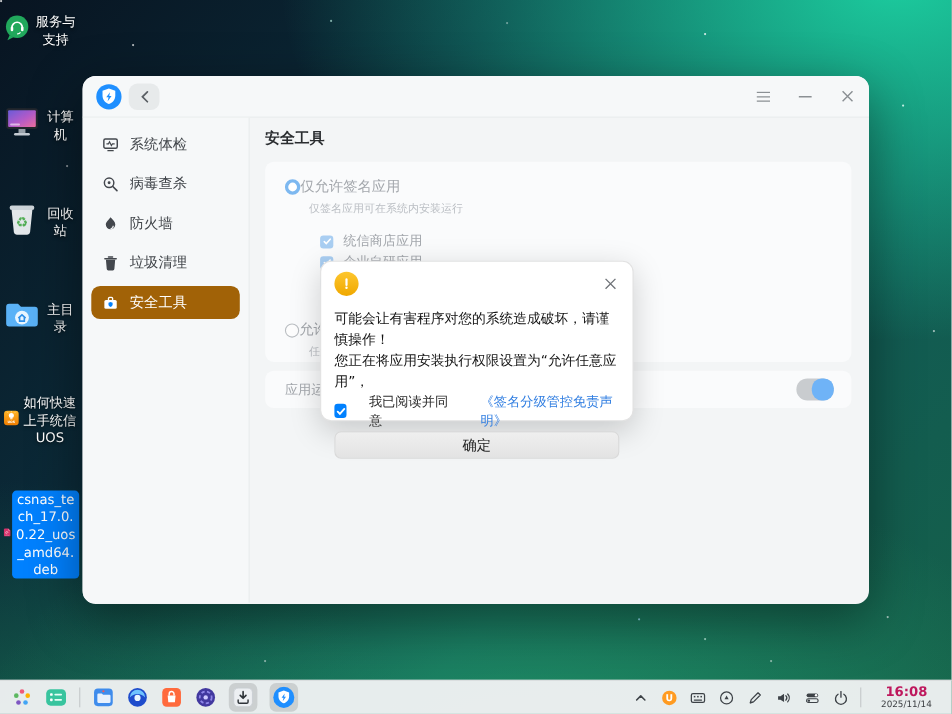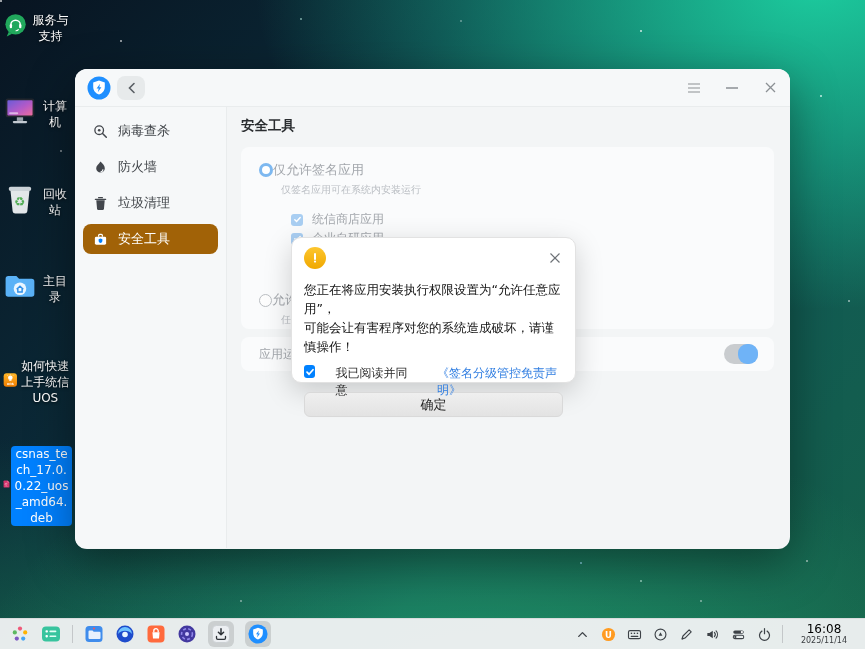--- a/index.html
+++ b/index.html
@@ -63,21 +63,21 @@
   .knob{position:absolute;right:0;top:0;width:20px;height:20px;border-radius:9px;background:#6fb3f7;}
   
   .dialog{position:absolute;left:291px;top:237px;width:285px;height:146px;background:#fff;
     border:1px solid #e2e2e2;border-radius:10px;box-shadow:0 8px 28px rgba(0,0,0,.18);
     box-sizing:border-box;padding:9px 12px;z-index:10;}
   .dlg-head{display:flex;align-items:flex-start;justify-content:space-between;height:24px;}
   .warnicon{width:22px;height:22px;border-radius:50%;
     background:linear-gradient(#fdc62e,#f0a800);display:flex;align-items:center;justify-content:center;}
   .dlg-close{width:14px;height:14px;margin-top:2px;cursor:pointer;color:#6e7277;}
   .dlg-msg{margin-top:9px;font-size:12.5px;line-height:19px;color:#141414;font-weight:500;}
-  .agreerow{display:flex;align-items:flex-start;gap:20px;margin-top:9px;height:17px;}
+  .agreerow{display:flex;align-items:center;gap:20px;margin-top:9px;height:17px;}
   .chk-on{width:13px;height:13px;border-radius:3px;background:#0081ff;display:flex;
     align-items:center;justify-content:center;cursor:pointer;}
   .chk-on svg{width:10px;height:10px;}
   .agreelabel{font-size:12px;color:#2c2c2c;}
   .dlg-link{font-size:12px;color:#2f7de1;margin-left:8px;cursor:pointer;}
   .dlg-btn{margin-top:10px;height:23px;border-radius:6px;border:1px solid #d9d9d9;
     background:linear-gradient(#efefef,#e3e3e3);display:flex;align-items:center;
     justify-content:center;font-size:13px;color:#232323;cursor:pointer;}
   
   .taskbar{position:absolute;left:0;bottom:0;width:865px;height:31px;background:rgba(238,241,242,.97);
@@ -85,21 +85,21 @@
   .tb-apps{display:flex;align-items:center;gap:11px;}
   .tb-ic{width:20px;height:20px;display:flex;align-items:center;justify-content:center;cursor:pointer;}
   .tb-ic svg{width:20px;height:20px;}
   .tb-active{width:26px;height:26px;border-radius:6px;background:rgba(0,0,0,.12);
     display:flex;align-items:center;justify-content:center;cursor:pointer;}
   .tb-sep{width:1px;height:18px;background:#c4c7c9;}
   .tray{margin-left:auto;display:flex;align-items:center;gap:10px;}
   .tr-ic{width:16px;height:16px;display:flex;align-items:center;justify-content:center;cursor:pointer;color:#3d4247;}
   .tr-ic svg{width:15px;height:15px;}
   .clock{width:62px;text-align:center;cursor:pointer;line-height:1;}
-  .clock .time{font-size:12px;font-weight:400;color:#000000;}
+  .clock .time{font-size:12px;font-weight:700;color:#be185d;}
   .clock .date{font-size:8px;color:#3a3d40;margin-top:2px;}
 </style>
 </head>
 <body>
 
 <div class="desktop">
   <div class="stars"></div>
 
   <div class="dicon" style="top:6px">
     <svg viewBox="0 0 40 40">
@@ -203,20 +203,28 @@
         <div class="winbtn">
           <svg width="11" height="11" viewBox="0 0 11 11">
             <path d="M1 1l9 9M10 1l-9 9" stroke="#8b9094" stroke-width="1.3"></path>
           </svg>
         </div>
       </div>
     </div>
 
     <div class="body">
       <div class="sidebar">
+        <div class="sitem">
+          <svg viewBox="0 0 16 16">
+            <rect x="1.5" y="2.5" width="13" height="9" rx="1.5" fill="none" stroke="#43474d" stroke-width="1.4"></rect>
+            <path d="M4 7.2h2l1-2 1.8 3.6 1-1.6h2.2" stroke="#43474d" stroke-width="1.1" fill="none"></path>
+            <path d="M5.5 13.8h5" stroke="#43474d" stroke-width="1.4" stroke-linecap="round"></path>
+          </svg>
+          <span>系统体检</span>
+        </div>
         <div class="sitem">
           <svg viewBox="0 0 16 16">
             <circle cx="6.6" cy="6.6" r="4.6" fill="none" stroke="#43474d" stroke-width="1.4"></circle>
             <circle cx="6.6" cy="6.6" r="1.4" fill="#43474d"></circle>
             <path d="M10.2 10.2l4 4" stroke="#43474d" stroke-width="1.6" stroke-linecap="round"></path>
           </svg>
           <span>病毒查杀</span>
         </div>
         <div class="sitem">
           <svg viewBox="0 0 16 16">
@@ -307,22 +315,22 @@
           <circle cx="6" cy="9.6" r="1.1" fill="#fff"></circle>
         </svg>
       </div>
       <div class="dlg-close">
         <svg width="12" height="12" viewBox="0 0 12 12">
           <path d="M1.5 1.5l9 9M10.5 1.5l-9 9" stroke="#6e7277" stroke-width="1.2"></path>
         </svg>
       </div>
     </div>
     <div class="dlg-msg">
+      <div>可能会让有害程序对您的系统造成破坏，请谨慎操作！</div>
       <div>您正在将应用安装执行权限设置为“允许任意应用”，</div>
-      <div>可能会让有害程序对您的系统造成破坏，请谨慎操作！</div>
     </div>
     <div class="agreerow">
       <span class="chk-on">
         <svg viewBox="0 0 10 10">
           <path d="M2 5.2l2 2 4-4.5" stroke="#fff" stroke-width="1.7" fill="none" stroke-linecap="round"></path>
           </svg>
       </span>
       <span class="agreelabel">我已阅读并同意</span>
       <span class="dlg-link">《签名分级管控免责声明》</span>
     </div>

